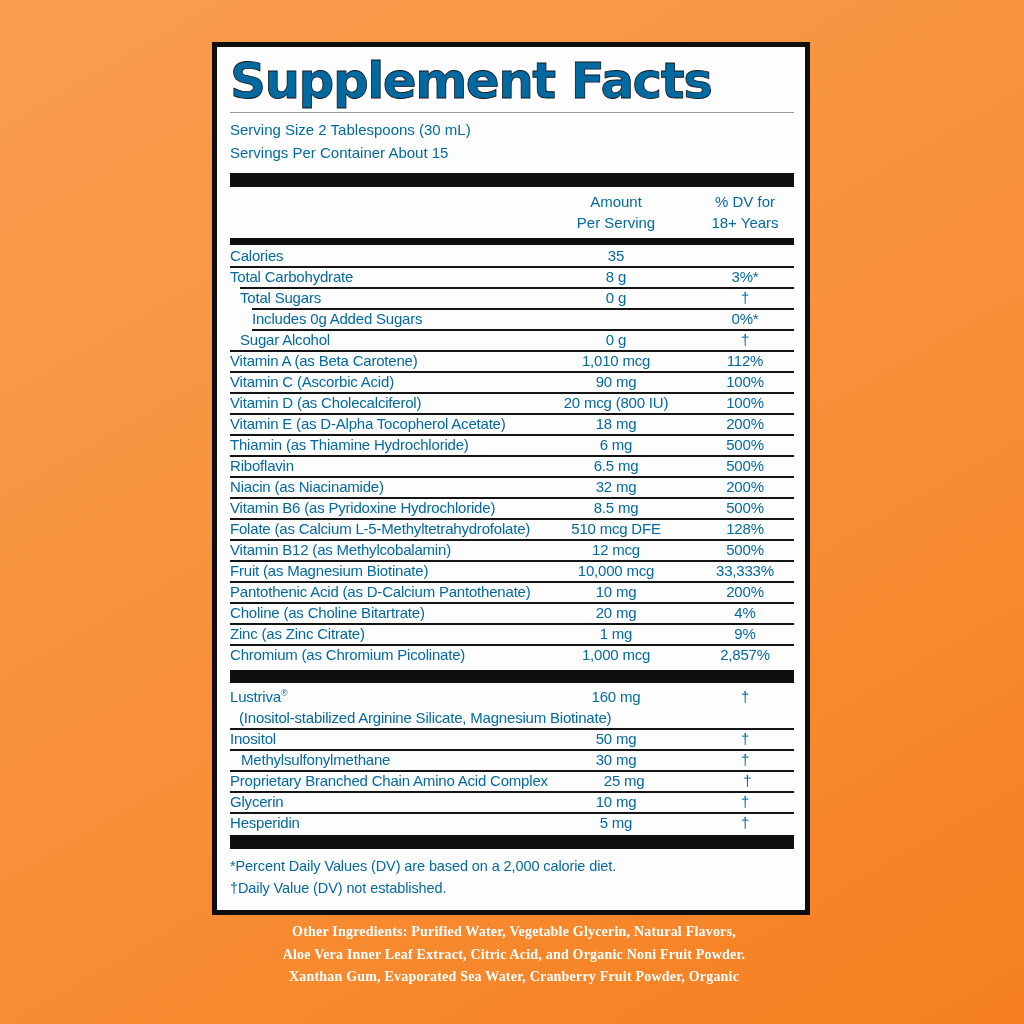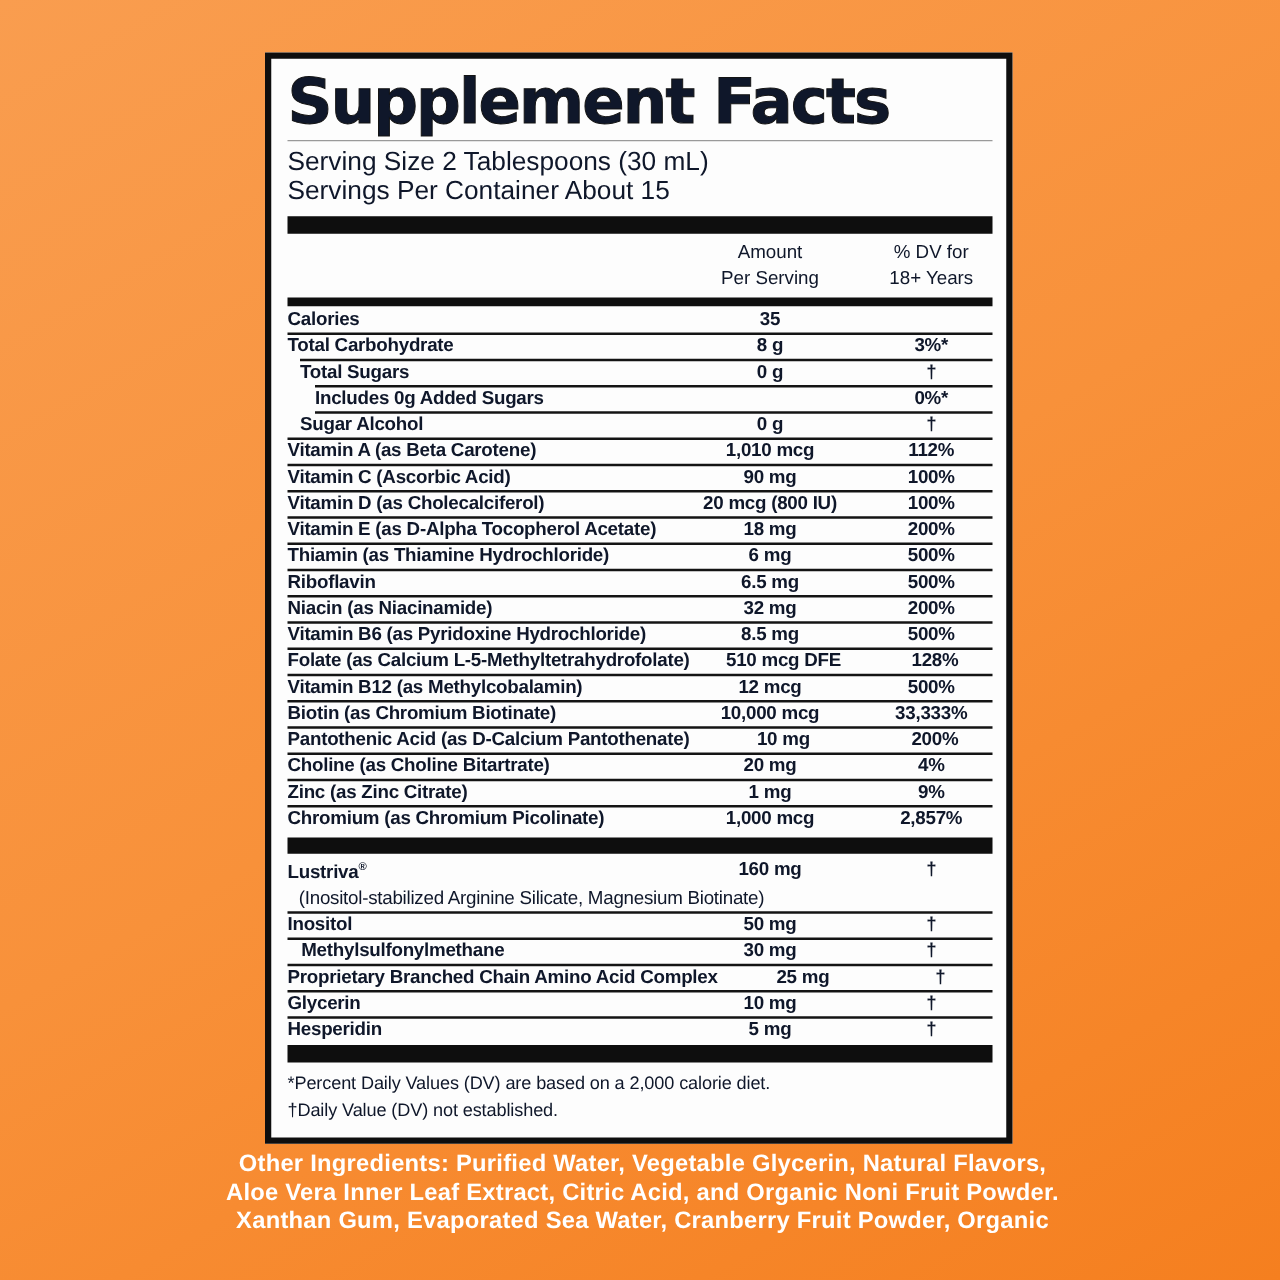--- a/index.html
+++ b/index.html
@@ -10,61 +10,62 @@
     font-family:"Liberation Sans",sans-serif;
     overflow:hidden;
   }
   .panel{
     position:absolute;left:212px;top:42px;
     width:598px;height:873px;
     background:#fdfdfd;
     border:5px solid #0e0e0e;
     box-sizing:border-box;
     padding:4px 11px 0 13px;
-    color:#0f172a;
+    color:#0369a1;
   }
   .title{
     font-family:"DejaVu Sans","Liberation Sans",sans-serif;
     font-weight:bold;
     font-size:50px;
     letter-spacing:-1.5px;
     line-height:56px;
     -webkit-text-stroke:0.8px #141414;
     padding:2px 0 3px 0;
     border-bottom:1px solid #9a9a9a;
     white-space:nowrap;
   }
-  .serving{font-size:21px;line-height:23px;}
+  .serving{font-size:15px;line-height:23px;}
   .serving.first{margin-top:5px;}
   .bar{background:#0e0e0e;}
   .bar.thick{height:14px;margin-top:9px;}
   .bar.med{height:7px;}
   .bar.sep{height:13px;margin-top:5px;}
   .bar.sep2{height:14px;margin-top:2px;}
   .colheads{display:flex;align-items:flex-end;padding:4px 0 5px 0;font-size:15px;line-height:21px;}
   .colheads .spacer{flex:1;}
   .col-amount{width:160px;text-align:center;}
   .col-dv{width:98px;text-align:center;}
   .row{position:relative;}
   .rule{position:absolute;top:0;right:0;height:1.5px;background:#141414;}
-  .rline{display:flex;align-items:center;min-height:21px;font-size:15px;line-height:21px;letter-spacing:-0.2px;font-weight:bold;}
+  .rline{display:flex;align-items:flex-end;min-height:21px;font-size:15px;line-height:21px;letter-spacing:-0.2px;}
   .rname{flex:1;white-space:nowrap;}
   .rname sup{font-size:9px;}
   .ramount{width:160px;text-align:center;white-space:nowrap;}
   .rdv{width:98px;text-align:center;white-space:nowrap;}
   .rsub{font-size:15px;line-height:21px;letter-spacing:-0.2px;padding-left:9px;white-space:nowrap;}
   .footnotes{font-size:14.5px;line-height:22px;padding-top:6px;letter-spacing:-0.1px;}
   .other-ing{
     position:absolute;left:4px;right:0;top:921px;
     text-align:center;
     color:#ffffff;
     font-weight:bold;
-    font-size:19px;
+    font-size:14px;
     line-height:22.5px;
     letter-spacing:0.2px;
+    font-family:Liberation Serif, serif;
   }
 </style>
 </head>
 <body>
 
 <div class="stage">
   <div class="panel">
     <div class="title">Supplement Facts</div>
     <div class="serving first">Serving Size 2 Tablespoons (30 mL)</div>
     <div class="serving">Servings Per Container About 15</div>
@@ -201,21 +202,21 @@
           <div class="rule" style="left: 0px;"></div>
           <div class="rline">
             <span class="rname" style="padding-left: 0px;">Vitamin B12 (as Methylcobalamin)</span>
             <span class="ramount">12 mcg</span>
             <span class="rdv">500%</span>
           </div>
         </div>
         <div class="row">
           <div class="rule" style="left: 0px;"></div>
           <div class="rline">
-            <span class="rname" style="padding-left: 0px;">Biotin (as Chromium Biotinate)</span>
+            <span class="rname" style="padding-left: 0px;">Fruit (as Magnesium Biotinate)</span>
             <span class="ramount">10,000 mcg</span>
             <span class="rdv">33,333%</span>
           </div>
         </div>
         <div class="row">
           <div class="rule" style="left: 0px;"></div>
           <div class="rline">
             <span class="rname" style="padding-left: 0px;">Pantothenic Acid (as D-Calcium Pantothenate)</span>
             <span class="ramount">10 mg</span>
             <span class="rdv">200%</span>

